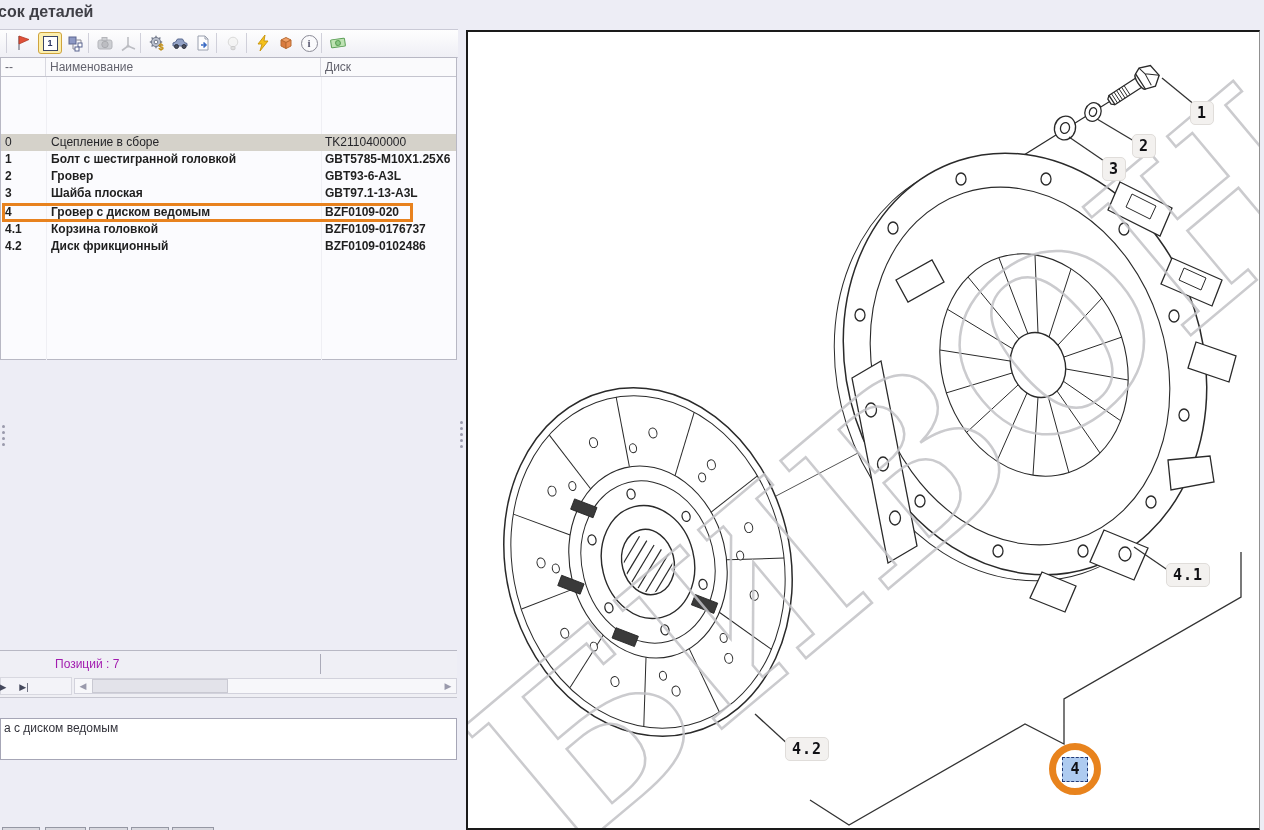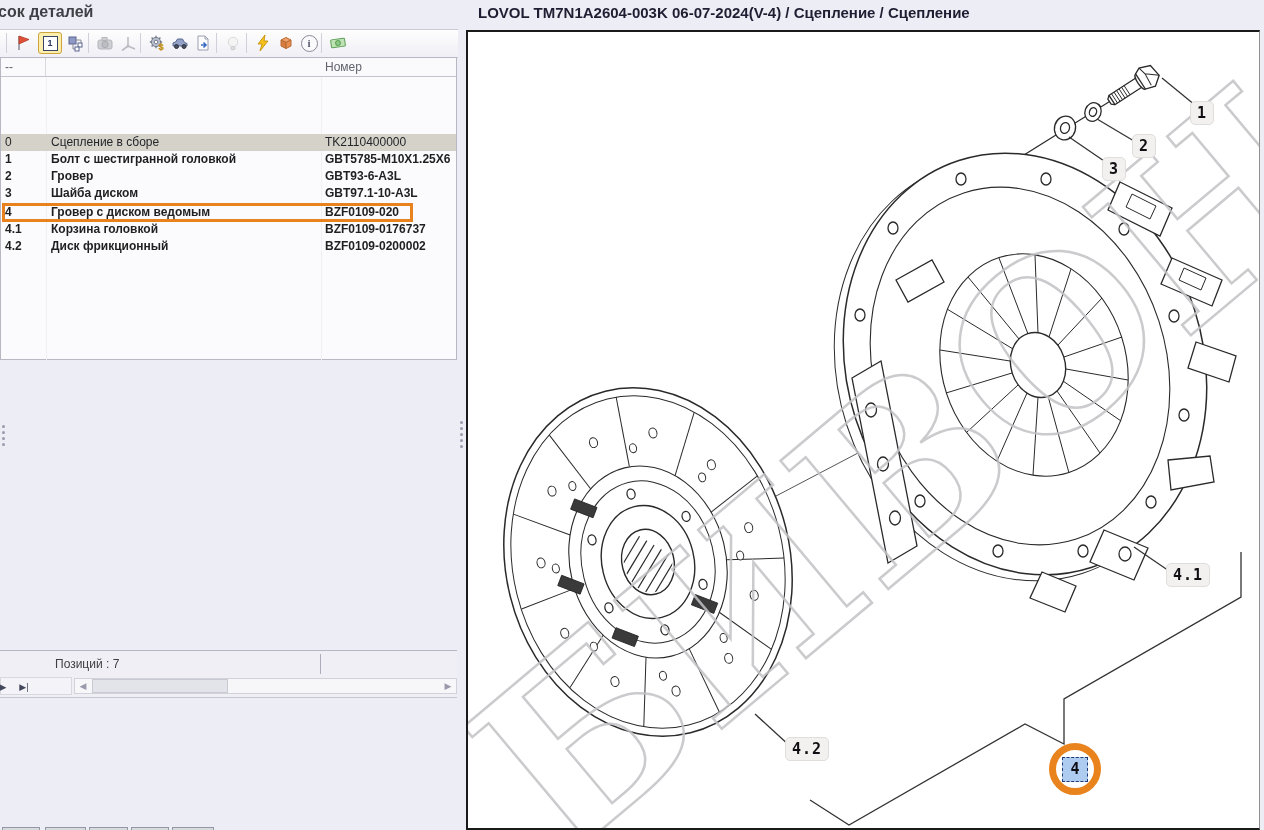--- a/index.html
+++ b/index.html
@@ -33,21 +33,21 @@
   .row-gray{background:#D5D2CA;font-weight:normal;color:#26262A;}
   .colline{position:absolute;top:19px;width:1px;height:283px;background:#EFEFF4;}
   .orange-box{position:absolute;left:1px;top:145px;width:411px;height:19px;border:3px solid #E8821E;box-sizing:border-box;background:transparent;}
 
   
   .vgrip{position:absolute;width:4px;}
   .vgrip span{display:block;width:3px;height:3px;border-radius:50%;background:#9A9AAC;margin:3px auto;}
 
   
   .statusbar{position:absolute;left:0;top:650px;width:457px;height:26px;border-top:1px solid #B8B8C4;background:#EFEFF5;}
-  .status-text{position:absolute;left:55px;top:6px;font-size:12px;color:#404040;}
+  .status-text{position:absolute;left:55px;top:6px;font-size:12px;color:#a21caf;}
   .status-div{position:absolute;left:320px;top:3px;width:1px;height:20px;background:#ABABB9;}
   .navrow{position:absolute;left:0;top:676px;width:457px;height:21px;background:#EFEFF4;border-bottom:1px solid #C6C6D0;}
   .navpanel{position:absolute;left:0;top:1px;width:72px;height:18px;background:#F3F3F8;border:1px solid #D8D8E0;box-sizing:border-box;}
   .navbtn{position:absolute;top:1px;height:16px;width:20px;font-size:9px;color:#44485C;display:flex;align-items:center;justify-content:center;}
   .hscroll{position:absolute;left:74px;top:2px;width:383px;height:16px;background:#F7F7FA;border:1px solid #D2D2DC;box-sizing:border-box;}
   .harrow{position:absolute;top:0;width:16px;height:14px;font-size:9px;color:#9A9AAC;display:flex;align-items:center;justify-content:center;}
   .hthumb{position:absolute;left:17px;top:0;width:136px;height:14px;background:#E3E3EA;border:1px solid #C9C9D2;box-sizing:border-box;}
 
   
   .fieldbox{position:absolute;left:0;width:457px;background:#fff;border:1px solid #A6A6B6;box-sizing:border-box;
@@ -66,21 +66,20 @@
   .callout4-inner{width:26px;height:25px;background:#AECBF0;border:1.5px dashed #223A77;box-sizing:border-box;
     font-family:"DejaVu Sans Mono","Liberation Mono",monospace;font-weight:bold;font-size:15px;color:#101014;
     display:flex;align-items:center;justify-content:center;}
 </style>
 </head>
 <body>
 
 <div id="app">
 
   <div class="left-title">сок деталей</div>
-  <div class="right-title">LOVOL TM7N1A2604-003K 06-07-2024(V-4) / Сцепление / Сцепление</div>
 
   <div class="toolbar">
     <div class="tb-sep" style="left:6px"></div>
 
     <div class="tb-btn" style="left:12px">
       <svg width="18" height="18">
         <path d="M5 2 v14" stroke="#8A8A96" stroke-width="1.5" fill="none"></path>
         <path d="M5 2 L15 5.5 L5 10 Z" fill="#E05038" stroke="#B03A26" stroke-width="0.8"></path>
       </svg>
     </div>
@@ -179,21 +178,22 @@
           <rect x="2" y="5" width="14" height="8" rx="1" fill="#BFE3B4" stroke="#5A9E55"></rect>
           <circle cx="9" cy="9" r="2.4" fill="#8CC886" stroke="#5A9E55"></circle>
         </g>
       </svg>
     </div>
   </div>
 
   <div class="grid">
     <div class="grid-header">
       <div class="gh-cell" style="left:0;width:45px">--</div>
-      <div class="gh-cell" style="left:320px;width:135px;border-right:none">Номер</div>
+      <div class="gh-cell" style="left:45px;width:275px">Наименование</div>
+      <div class="gh-cell" style="left:320px;width:135px;border-right:none">Диск</div>
     </div>
     <div class="colline" style="left:45px"></div>
     <div class="colline" style="left:320px"></div>
 
     <div class="grid-row row-gray" style="top:76px">
       <span class="gr-pos">0</span>
       <span class="gr-name">Сцепление в сборе</span>
       <span class="gr-num">TK2110400000</span>
     </div>
     <div class="grid-row" style="top:93px">
@@ -201,37 +201,37 @@
       <span class="gr-name">Болт с шестигранной головкой</span>
       <span class="gr-num">GBT5785-M10X1.25X6</span>
     </div>
     <div class="grid-row" style="top:110px">
       <span class="gr-pos">2</span>
       <span class="gr-name">Гровер</span>
       <span class="gr-num">GBT93-6-A3L</span>
     </div>
     <div class="grid-row" style="top:127px">
       <span class="gr-pos">3</span>
-      <span class="gr-name">Шайба диском</span>
-      <span class="gr-num">GBT97.1-10-A3L</span>
+      <span class="gr-name">Шайба плоская</span>
+      <span class="gr-num">GBT97.1-13-A3L</span>
     </div>
     <div class="grid-row" style="top:146px">
       <span class="gr-pos">4</span>
       <span class="gr-name">Гровер с диском ведомым</span>
       <span class="gr-num">BZF0109-020</span>
     </div>
     <div class="grid-row" style="top:163px">
       <span class="gr-pos">4.1</span>
       <span class="gr-name">Корзина головкой</span>
       <span class="gr-num">BZF0109-0176737</span>
     </div>
     <div class="grid-row" style="top:180px">
       <span class="gr-pos">4.2</span>
       <span class="gr-name">Диск фрикционный</span>
-      <span class="gr-num">BZF0109-0200002</span>
+      <span class="gr-num">BZF0109-0102486</span>
     </div>
 
     <div class="orange-box"></div>
   </div>
 
   <div class="vgrip" style="left:459px;top:418px">
     <span></span>
       <span></span>
       <span></span>
       <span></span>
@@ -262,20 +262,21 @@
       <div class="harrow" style="left:0">
         <span>◀</span>
       </div>
       <div class="hthumb"></div>
       <div class="harrow" style="right:0">
         <span>▶</span>
       </div>
     </div>
   </div>
 
+  <div class="fieldbox" style="top:718px;height:42px">а с диском ведомым</div>
 
   <div class="stub" style="left:2px;width:38px"></div>
   <div class="stub" style="left:45px;width:41px"></div>
   <div class="stub" style="left:89px;width:39px"></div>
   <div class="stub" style="left:131px;width:38px"></div>
   <div class="stub" style="left:172px;width:42px"></div>
 
   <div class="diagram">
     <svg width="791" height="796" viewBox="0 0 791 796">
       <g fill="none" stroke="#2A2A2A" stroke-width="1.3">

